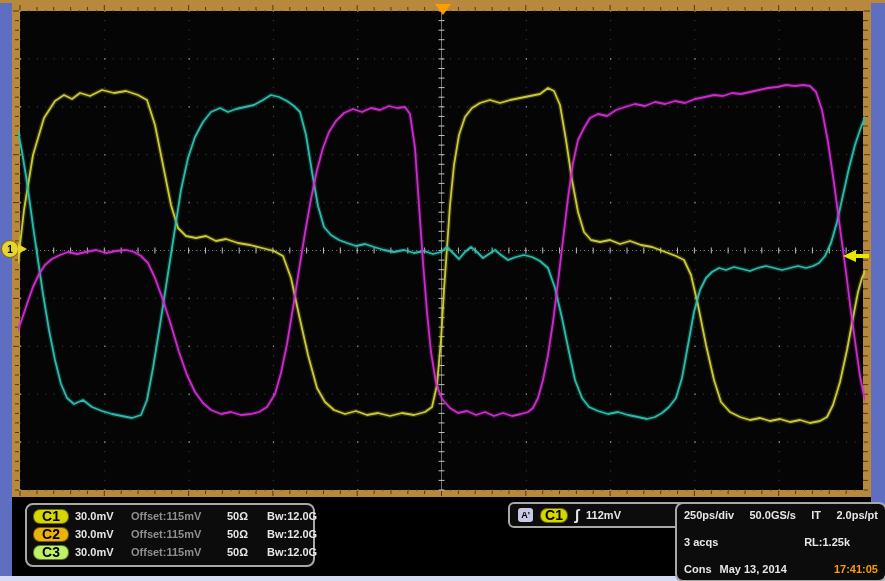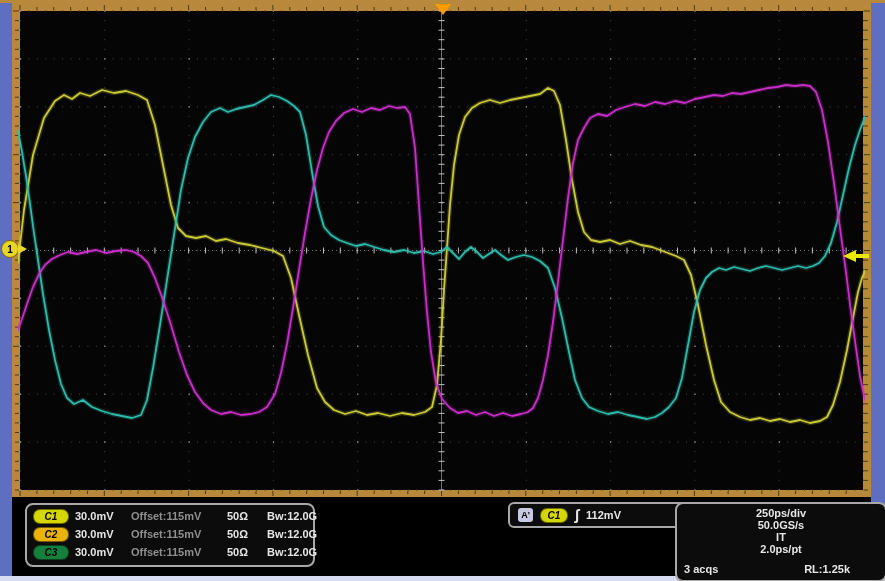--- a/index.html
+++ b/index.html
@@ -14,32 +14,32 @@
   #left-ruler{left:12px;top:4px;width:8px;height:493px;background:#b8893c;}
   #right-ruler{left:863px;top:4px;width:8px;height:493px;background:#b8893c;}
   #bottom-ruler{left:12px;top:490px;width:851px;height:7px;background:#b8893c;}
   #display-svg{position:absolute;left:0;top:0;}
   
   #status-bar{position:absolute;left:12px;top:497px;width:859px;height:79px;background:#000;}
   .infobox{position:absolute;background:#0c0c0c;border:2px solid #a8a8a8;border-radius:8px;
            color:#e6e6e6;font-size:11px;font-weight:bold;}
   #ch-box{left:13px;top:6px;width:274px;height:56px;padding:2px 6px;}
   .ch-row{display:grid;grid-template-columns:42px 56px 96px 40px auto;align-items:center;height:18px;}
-  .pill{width:34px;height:13px;border-radius:7px;color:#000;font-size:10px;font-weight:bold;
-        display:flex;align-items:center;justify-content:center;border:1px solid rgba(0,0,0,.5);font-style:italic;}
+  .pill{width:34px;height:13px;border-radius:7px;color:#000;font-size:14px;font-weight:bold;
+        display:flex;align-items:center;justify-content:center;border:1px solid rgba(0,0,0,.5);}
   .dim{color:#8f8f8f;}
   #trig-box{left:496px;top:5px;width:160px;height:22px;display:flex;align-items:center;gap:7px;
             padding:0 8px;border-radius:6px;}
   .abadge{width:15px;height:14px;background:#c9c9e4;color:#000;border-radius:3px;font-size:9px;
           font-weight:bold;display:flex;align-items:center;justify-content:center;}
   .slope{color:#e6e6e6;font-size:15px;font-weight:bold;font-style:italic;line-height:12px;}
   #acq-box{left:663px;top:5px;width:194px;height:70px;padding:3px 7px;display:flex;
            flex-direction:column;justify-content:space-between;}
   .acq-row{display:flex;align-items:center;height:16px;}
-  #acq-r1{justify-content:space-between;flex-direction:column;}
+  #acq-r1{justify-content:space-between;}
   .red{color:#e03030;}
   .orange{color:#ff9c00;}
   .spacer{flex:1;}
   .gap8{margin-left:8px;} .gap14{margin-left:14px;}
 </style>
 </head>
 <body>
 
 <div id="scope">
   <div class="strip" id="top-band"></div>
@@ -94,21 +94,21 @@
         <span>
             <span class="pill" id="pill-c2" style="background: #eab308;">C2</span>
           </span>
         <span>30.0mV</span>
         <span class="dim">Offset:115mV</span>
         <span>50Ω</span>
         <span>Bw:12.0G</span>
       </div>
       <div class="ch-row">
         <span>
-            <span class="pill" id="pill-c3" style="background: #15803d; text-align: center;">C3</span>
+            <span class="pill" id="pill-c3" style="background: #bef264; text-align: center;">C3</span>
           </span>
         <span>30.0mV</span>
         <span class="dim">Offset:115mV</span>
         <span>50Ω</span>
         <span>Bw:12.0G</span>
       </div>
     </div>
 
     <div class="infobox" id="trig-box">
       <span class="abadge">A'</span>
@@ -123,15 +123,21 @@
         <span>50.0GS/s</span>
         <span>IT</span>
         <span>2.0ps/pt</span>
       </div>
       <div class="acq-row">
         <span>3 acqs</span>
         <span class="spacer"></span>
         <span>RL:1.25k</span>
         <span style="width:28px"></span>
       </div>
+      <div class="acq-row">
+        <span>Cons</span>
+        <span class="gap8">May 13, 2014</span>
+        <span class="spacer"></span>
+        <span class="orange">17:41:05</span>
+      </div>
     </div>
   </div>
 </div>
 
 </body></html>

